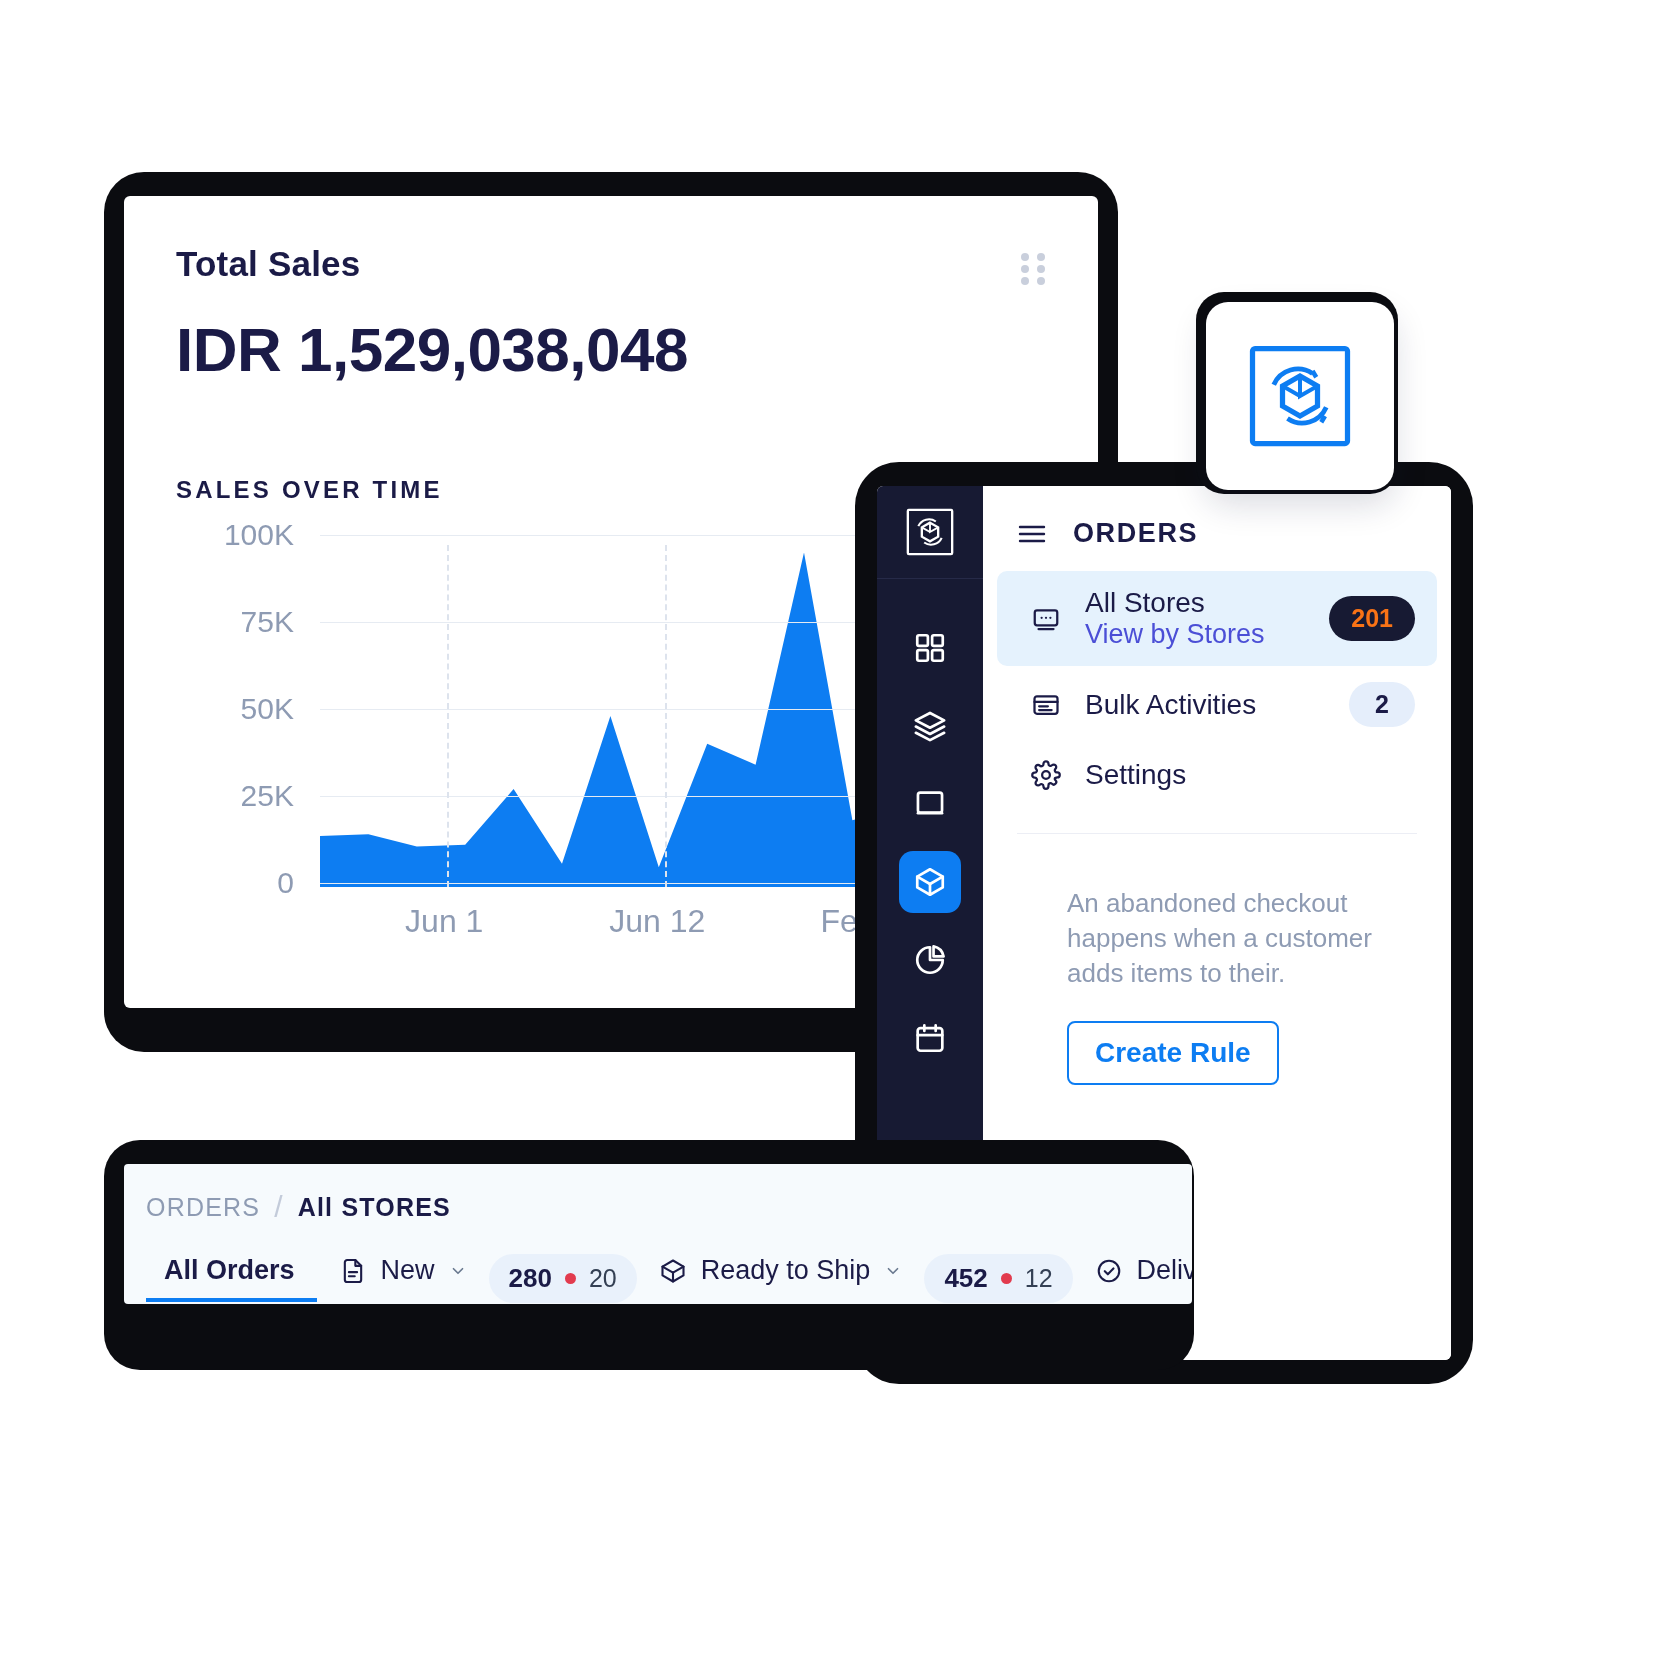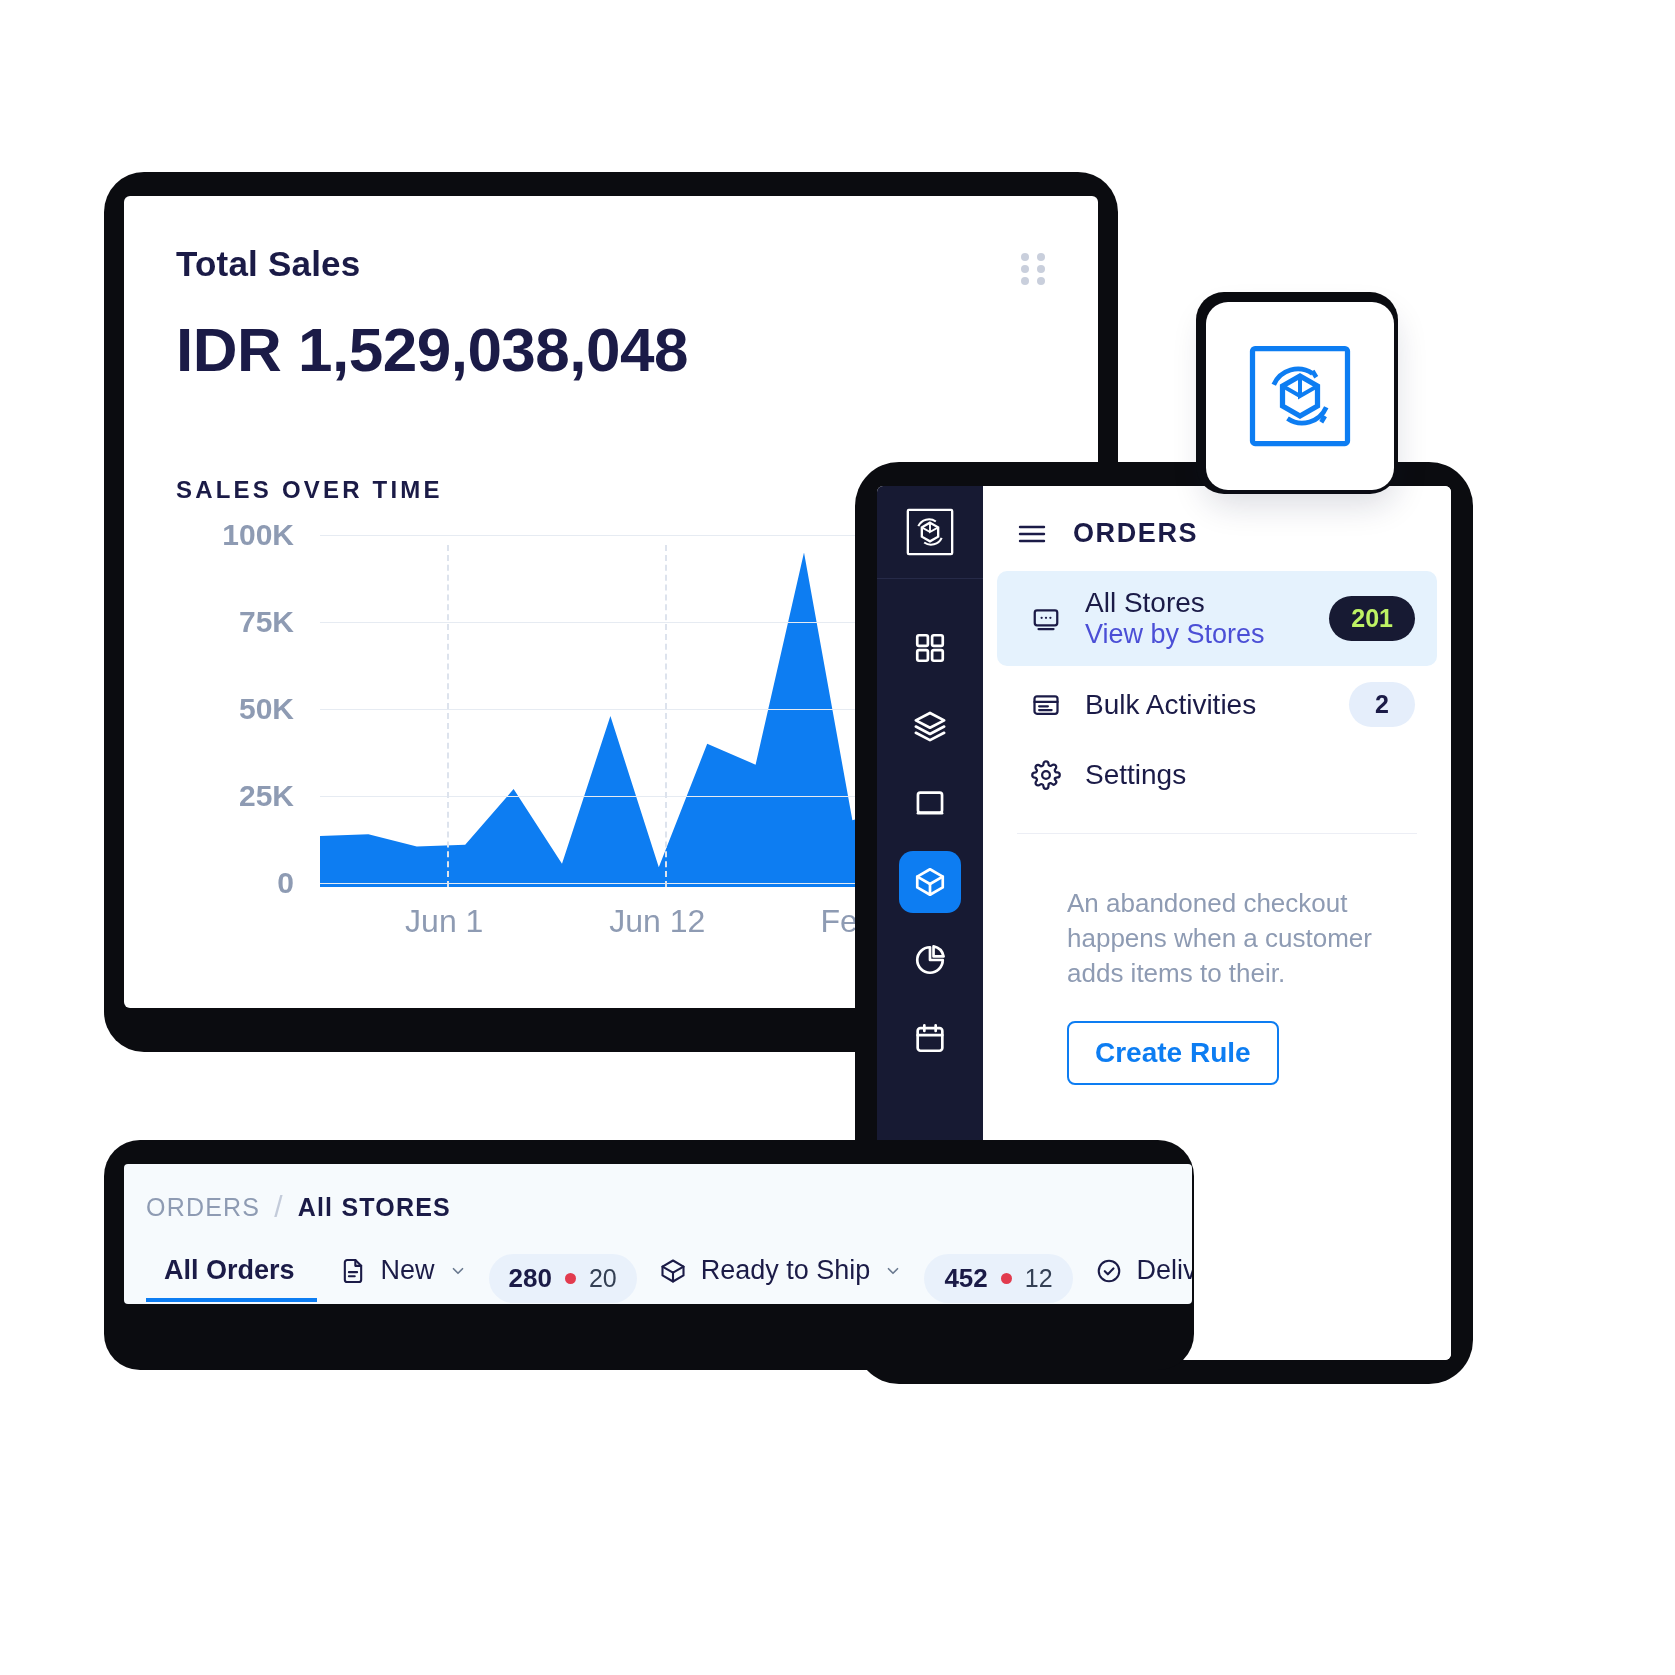--- a/index.html
+++ b/index.html
@@ -112,21 +112,21 @@
     left: 0; top: 0;
     width: 130px;
     height: 356px;
   }
   .ylab {
     position: absolute;
     right: 12px;
     transform: translateY(-50%);
     font-size: 30px;
     color: #8e9bb3;
-    font-weight: 700;
+    font-weight: 400;
   }
   .plot {
     position: absolute;
     left: 144px; top: 0;
     right: 0;
     height: 356px;
   }
   .gridline {
     position: absolute;
     left: 0; right: -80px;
@@ -215,21 +215,21 @@
   .mi-label {
     font-size: 28px;
     color: #1b1b47;
   }
   .mi-sub {
     font-size: 27px;
     color: #4b4fd6;
   }
   .badge-dark {
     background: #171a33;
-    color: #bef264;
+    color: #f97316;
     font-size: 25px;
     font-weight: 600;
     border-radius: 999px;
     padding: 8px 22px;
   }
   .badge-light {
     background: #e5eefb;
     color: #1b1b47;
     font-size: 25px;
     font-weight: 600;

